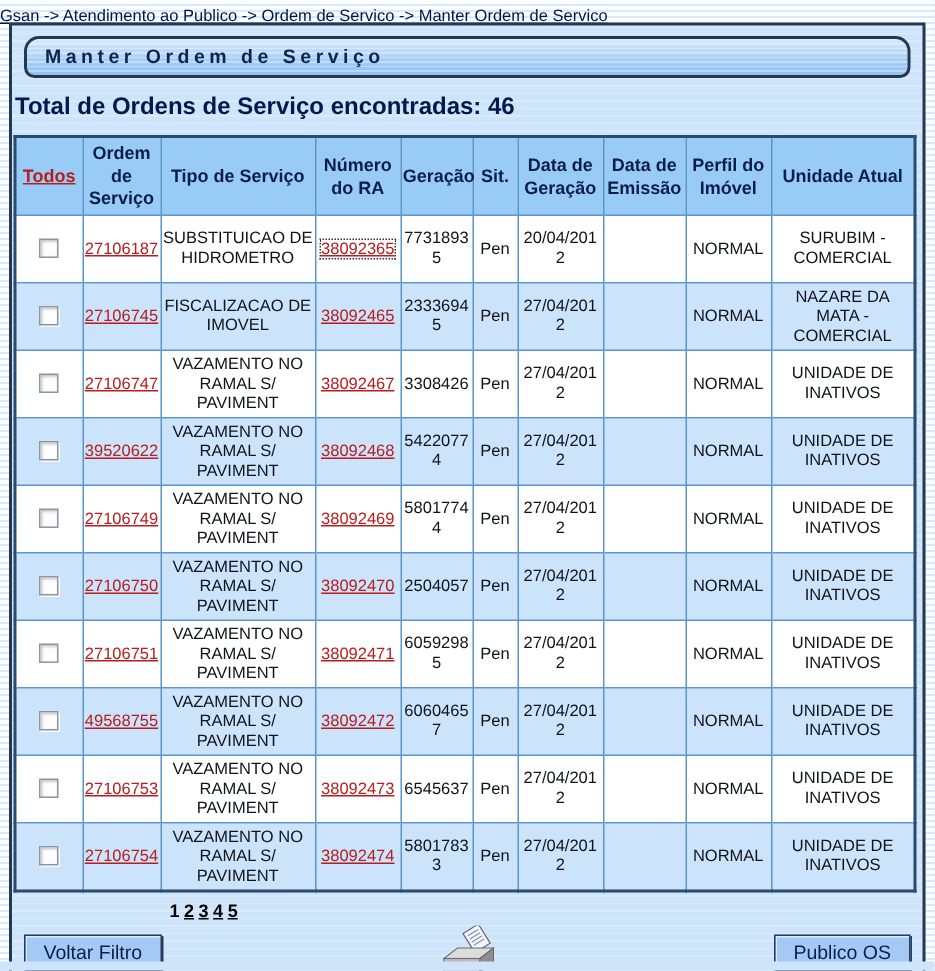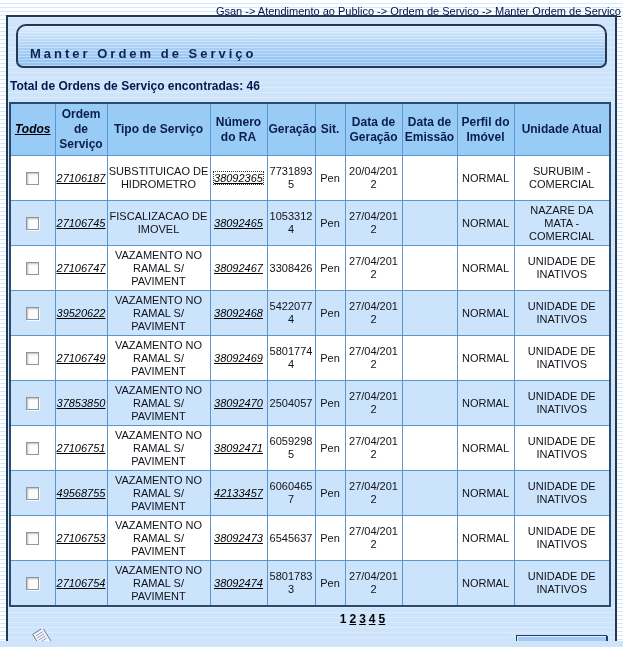--- a/index.html
+++ b/index.html
@@ -1,63 +1,63 @@
 <!DOCTYPE html>
 <html><head>
 <meta charset="utf-8">
 <style>
   html,body{margin:0;padding:0;}
   body{
     width:623px;height:647px;overflow:hidden;position:relative;
     font-family:"Liberation Sans",sans-serif;
     background:repeating-linear-gradient(180deg,#fdfeff 0px,#fdfeff 3px,#d7e9fc 3px,#d7e9fc 4px);
   }
-  .breadcrumb-bar{height:14px;text-align:right;padding:1px 2px 0 0;}
+  .breadcrumb-bar{height:14px;text-align:left;padding:1px 2px 0 0;}
   .breadcrumb-bar a{font-size:11px;color:#00134d;text-decoration:underline;}
   .panel{
     margin:0 6px;border:2px solid #24384f;background:#cde4fb;
     background-image:repeating-linear-gradient(180deg,rgba(255,255,255,.25) 0 1px,rgba(255,255,255,0) 1px 5px);
     padding:0 0 5px 0;position:relative;
   }
   .title-bar{
     margin:7px 8px 11px 8px;border:2px solid #24384f;
     border-radius:10px 10px 7px 7px;
-    padding:20px 12px 5px 12px;
+    padding:4px 12px 5px 12px;
     background:
       repeating-linear-gradient(180deg,rgba(255,255,255,.35) 0 1px,rgba(255,255,255,0) 1px 3px),
       linear-gradient(180deg,#d9ebfd 0%,#a9cff6 55%,#8fc0f2 100%);
     font-size:13px;font-weight:bold;letter-spacing:3px;color:#0e2352;
   }
-  .summary{font-size:12px;font-weight:bold;color:#001a4d;margin:0 0 9px 2px;}
+  .summary{font-size:16px;font-weight:bold;color:#001a4d;margin:0 0 9px 2px;}
   table{
     border-collapse:collapse;table-layout:fixed;width:600px;margin-left:1px;
     border:2px solid #2a4a6e;font-size:11px;
   }
   th{
     background:#99cbf7;border:1px solid #5d95cd;color:#0b1e4b;
     font-size:12px;font-weight:bold;line-height:15px;padding:3px 1px;text-align:center;
   }
   td{
     border:1px solid #5d95cd;text-align:center;padding:2px 1px;color:#10131a;
     line-height:13px;height:40px;word-wrap:break-word;
   }
   tr.odd td{background:#ffffff;}
   tr.even td{background:#cbe3fb;}
   a{cursor:pointer;}
-  th a,td a{color:#000000;text-decoration:underline;font-style:italic;}
+  th a,td a{color:#b91c1c;text-decoration:underline;}
   td a.focused{outline:1px dotted #333;}
   .c0{width:45px}.c1{width:52px}.c2{width:103px}.c3{width:57px}.c4{width:48px}
   .c5{width:30px}.c6{width:57px}.c7{width:55px}.c8{width:57px}.c9{width:96px}
   input[type=checkbox]{
     -webkit-appearance:none;appearance:none;width:13px;height:13px;margin:0;
     background:#fdfdfd;border:1px solid #8b96a3;
     box-shadow:inset 1px 1px 2px rgba(0,0,0,.25),1px 1px 0 rgba(255,255,255,.9);
     vertical-align:middle;
   }
-  .pagination{margin:5px 0 3px 105px;font-size:12px;font-weight:bold;color:#000;text-align:center;}
+  .pagination{margin:5px 0 3px 105px;font-size:12px;font-weight:bold;color:#000;}
   .pagination .current{margin-right:3px;}
   .pagination a{color:#000;text-decoration:underline;margin-right:3px;}
   .footer-row{display:flex;justify-content:space-between;align-items:center;padding:0 8px;margin-top:2px;}
   .btn{
     font-family:"Liberation Sans",sans-serif;font-size:13px;color:#0b1e4b;
     background:#a5c9f5;border:1px solid #253c5e;box-shadow:1px 1px 0 #253c5e,inset 1px 1px 0 #d9ebff;
     padding:3px 12px 4px 12px;cursor:pointer;
   }
   .printer{width:40px;height:36px;display:block;}
   .bottom-band{position:absolute;left:0;right:0;bottom:0;height:6px;background:#cde4fb;}
@@ -114,21 +114,21 @@
           <td>20/04/2012</td>
           <td></td>
           <td>NORMAL</td>
           <td>SURUBIM - COMERCIAL</td>
         </tr>
         <tr class="even">
           <td><input type="checkbox" style=""></td>
           <td><a href="#">27106745</a></td>
           <td>FISCALIZACAO DE IMOVEL</td>
           <td><a href="#">38092465</a></td>
-          <td>10533124</td>
+          <td>23336945</td>
           <td>Pen</td>
           <td>27/04/2012</td>
           <td></td>
           <td>NORMAL</td>
           <td>NAZARE DA MATA - COMERCIAL</td>
         </tr>
         <tr class="odd">
           <td><input type="checkbox" style=""></td>
           <td><a href="#">27106747</a></td>
           <td>VAZAMENTO NO RAMAL S/ PAVIMENT</td>
@@ -159,21 +159,21 @@
           <td><a href="#">38092469</a></td>
           <td>58017744</td>
           <td>Pen</td>
           <td>27/04/2012</td>
           <td></td>
           <td>NORMAL</td>
           <td>UNIDADE DE INATIVOS</td>
         </tr>
         <tr class="even">
           <td><input type="checkbox" style=""></td>
-          <td><a href="#">37853850</a></td>
+          <td><a href="#">27106750</a></td>
           <td>VAZAMENTO NO RAMAL S/ PAVIMENT</td>
           <td><a href="#">38092470</a></td>
           <td>2504057</td>
           <td>Pen</td>
           <td>27/04/2012</td>
           <td></td>
           <td>NORMAL</td>
           <td>UNIDADE DE INATIVOS</td>
         </tr>
         <tr class="odd">
@@ -185,21 +185,21 @@
           <td>Pen</td>
           <td>27/04/2012</td>
           <td></td>
           <td>NORMAL</td>
           <td>UNIDADE DE INATIVOS</td>
         </tr>
         <tr class="even">
           <td><input type="checkbox" style=""></td>
           <td><a href="#">49568755</a></td>
           <td>VAZAMENTO NO RAMAL S/ PAVIMENT</td>
-          <td><a href="#">42133457</a></td>
+          <td><a href="#">38092472</a></td>
           <td>60604657</td>
           <td>Pen</td>
           <td>27/04/2012</td>
           <td></td>
           <td>NORMAL</td>
           <td>UNIDADE DE INATIVOS</td>
         </tr>
         <tr class="odd">
           <td><input type="checkbox" style=""></td>
           <td><a href="#">27106753</a></td>
@@ -225,20 +225,21 @@
           <td>UNIDADE DE INATIVOS</td>
         </tr>
       </tbody>
   </table>
 
   <div class="pagination">
     <span class="current">1</span><span id="page-links"><a href="#">2</a><a href="#">3</a><a href="#">4</a><a href="#">5</a></span>
   </div>
 
   <div class="footer-row">
+    <button class="btn">Voltar Filtro</button>
 
     <span>
       <svg class="printer" viewBox="0 0 40 36">
         <g transform="rotate(-32 26 9)">
           <rect x="20" y="1" width="12" height="15" fill="#f4f6fa" stroke="#5a6b80" stroke-width="0.8"></rect>
           <line x1="22" y1="4" x2="30" y2="4" stroke="#7d92b5" stroke-width="0.8"></line>
           <line x1="22" y1="6.5" x2="30" y2="6.5" stroke="#7d92b5" stroke-width="0.8"></line>
           <line x1="22" y1="9" x2="30" y2="9" stroke="#7d92b5" stroke-width="0.8"></line>
           <line x1="22" y1="11.5" x2="30" y2="11.5" stroke="#7d92b5" stroke-width="0.8"></line>
         </g>

